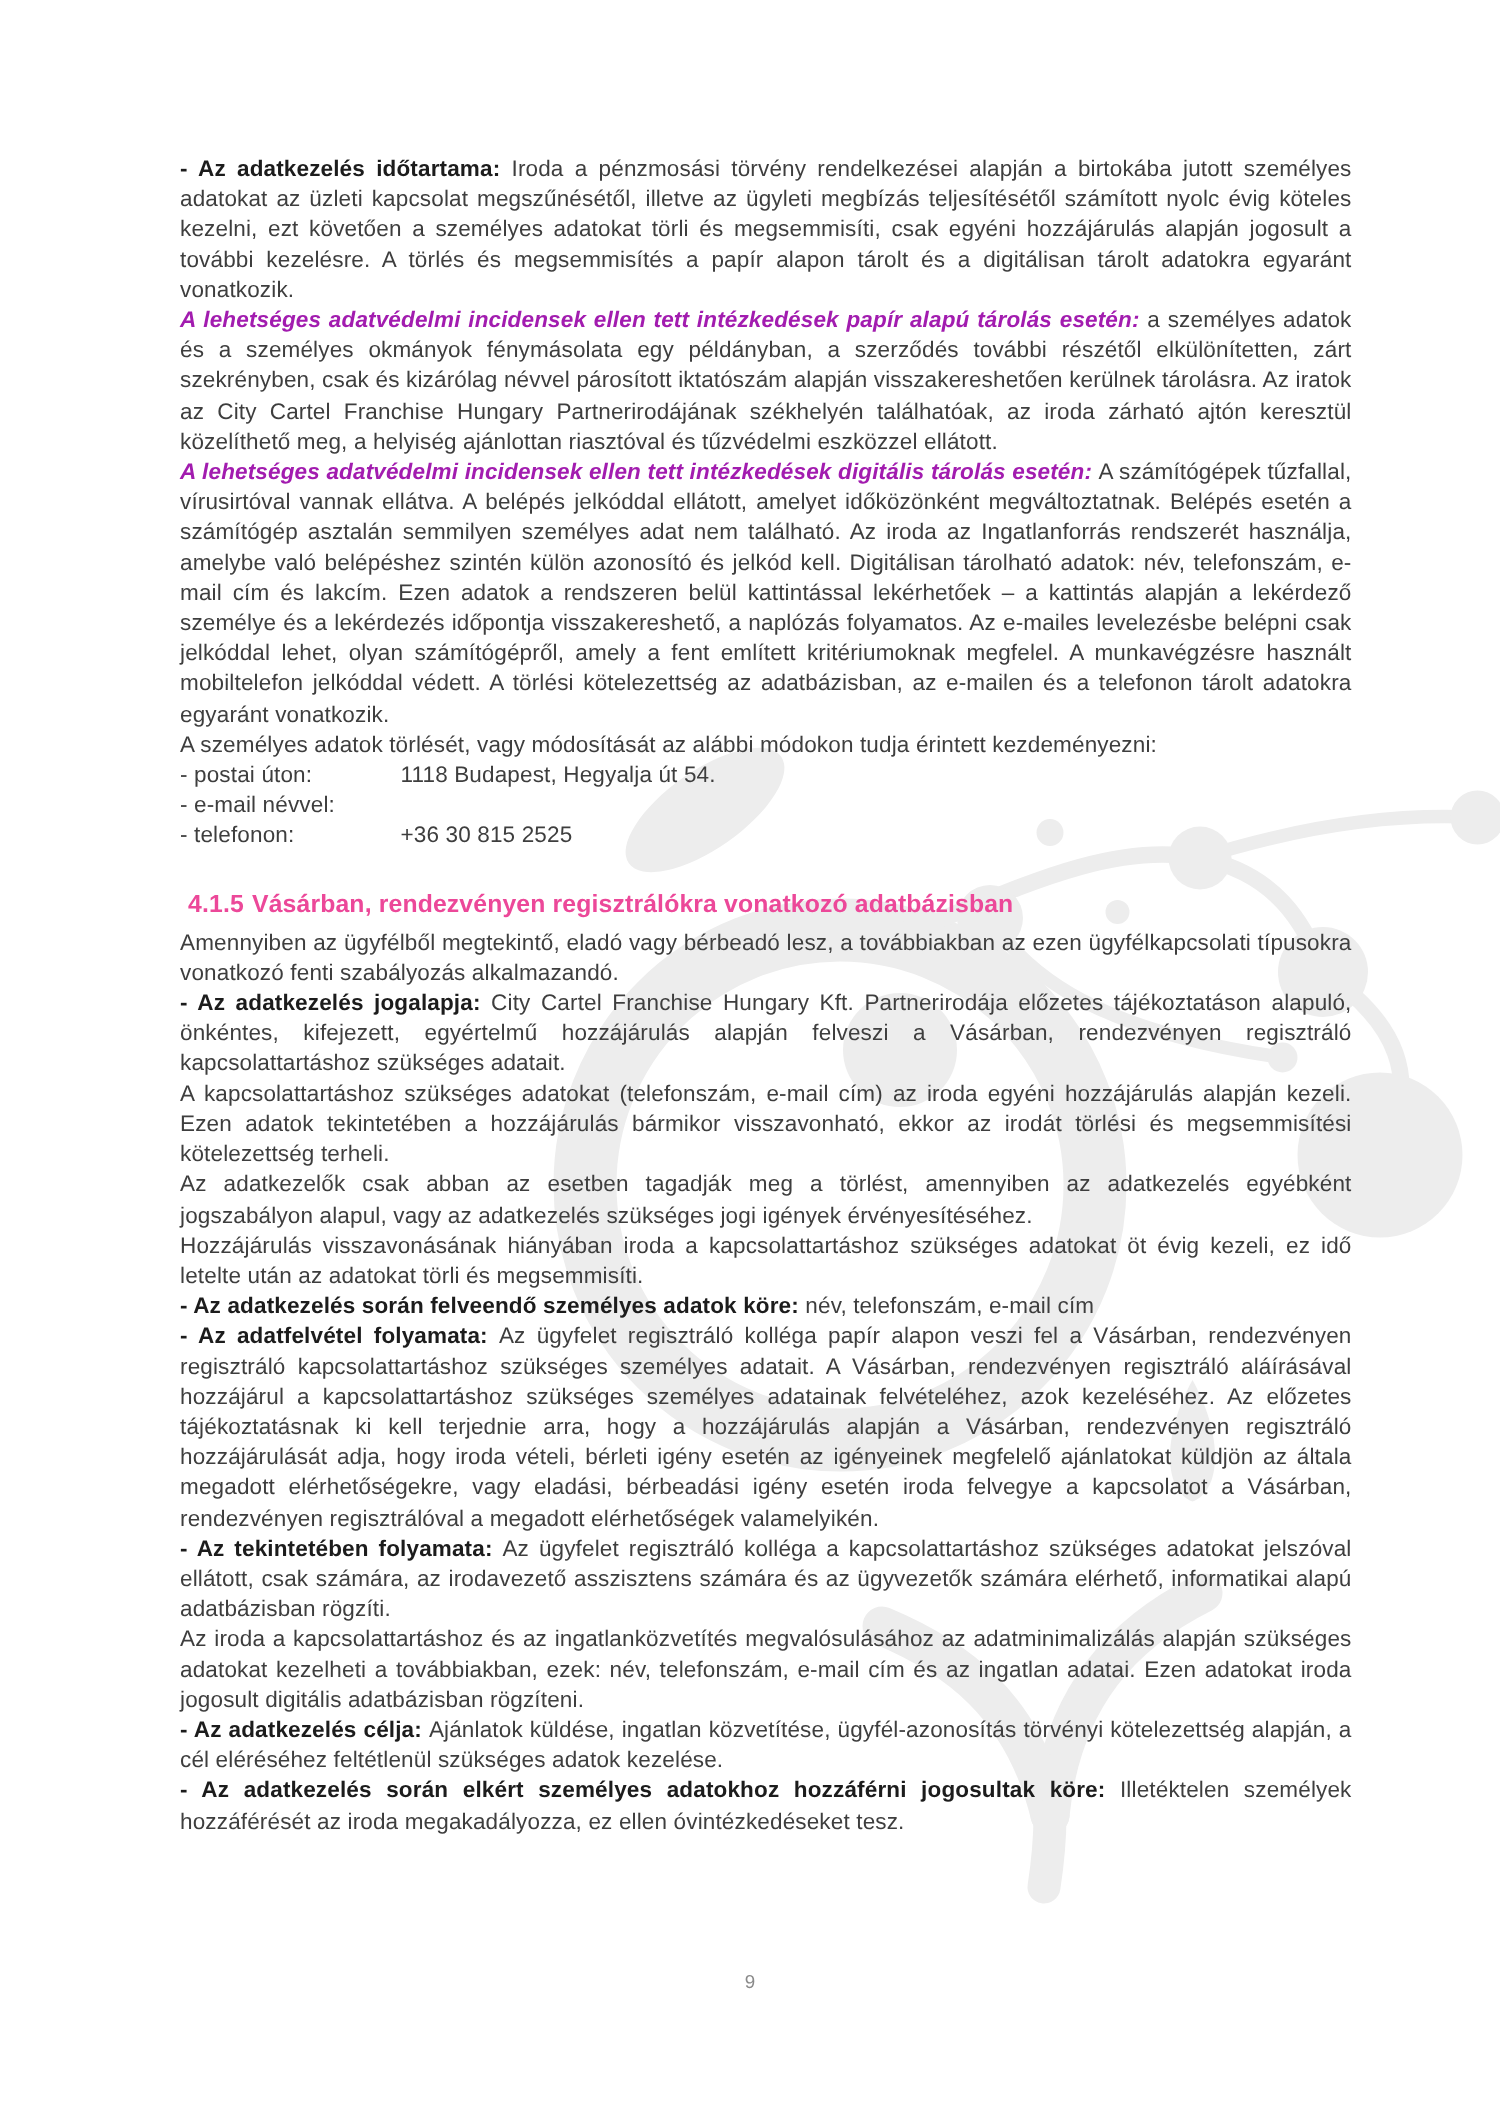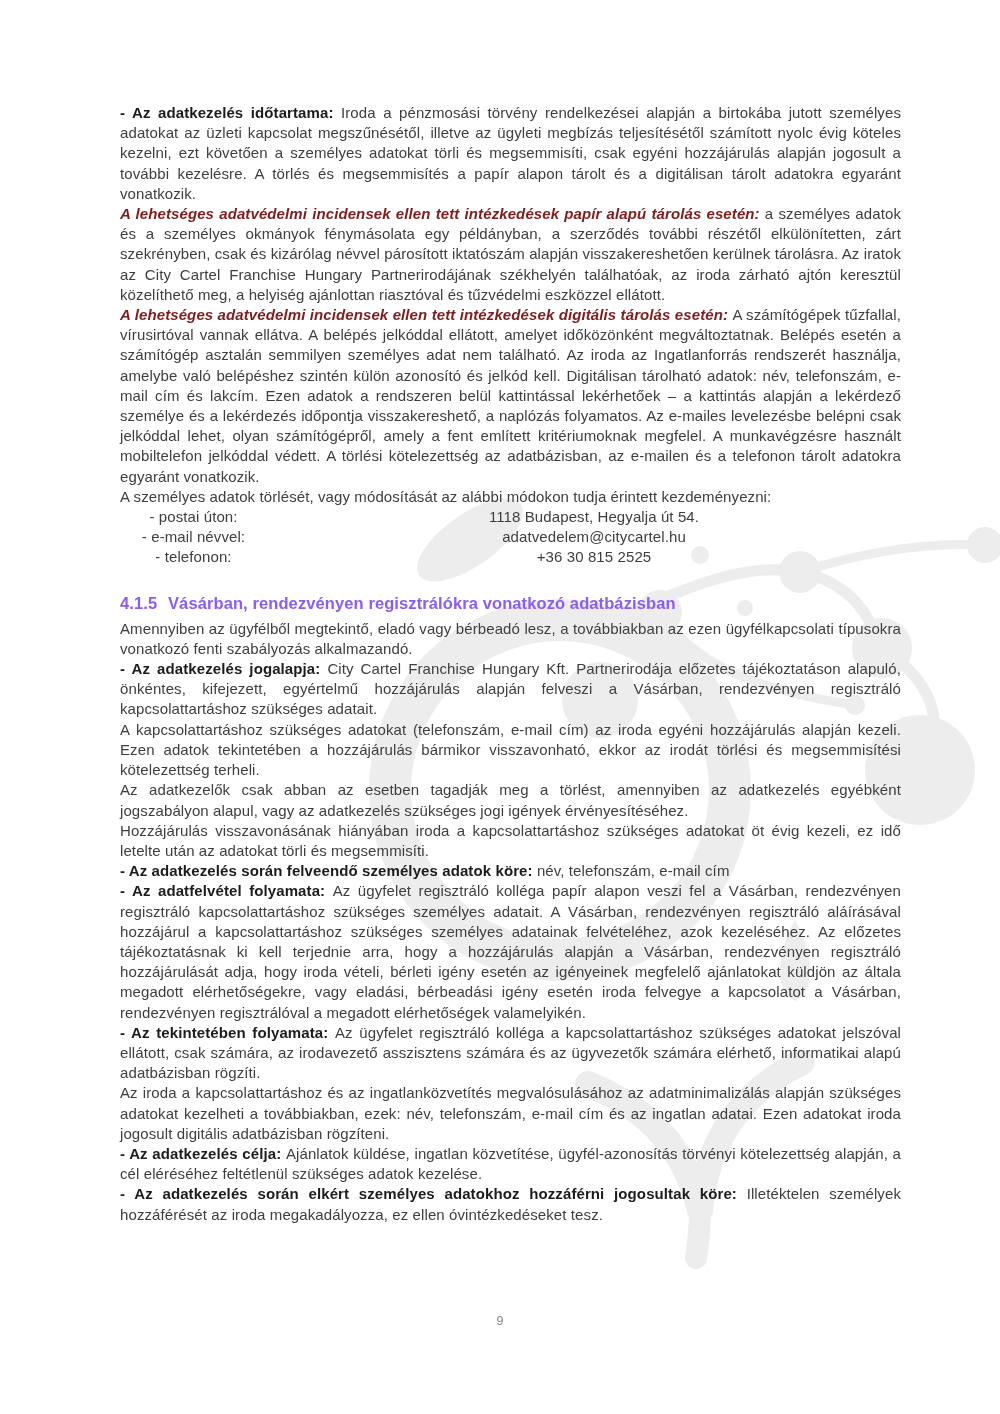--- a/index.html
+++ b/index.html
@@ -25,34 +25,34 @@
     width:781px;
     z-index:1;
     font-size:15px;
     line-height:20.2px;
     color:#3e3e3e;
     text-align:justify;
     letter-spacing:0.1px;
   }
   .para { margin:0; }
   .run-bold { font-weight:700; font-style:normal; color:#1c1c1c; }
-  .run-bolditalic { font-weight:700; font-style:italic; color:#7f1d1d; }
+  .run-bolditalic { font-weight:700; font-style:italic; color:#a21caf; }
   .run-normal { font-weight:400; font-style:normal; }
   .section-heading {
     display:flex;
     margin-top:25px;
     margin-bottom:5px;
     font-size:16.5px;
     font-weight:700;
-    color:#8b5cf6;
-    text-align:left;
+    color:#ec4899;
+    text-align:center;
     line-height:21px;
   }
   .heading-number { flex:0 0 48px; }
-  .contact-row { display:flex; text-align:center;gap:20px; }
+  .contact-row { display:flex; text-align:left; }
   .contact-label { flex:0 0 147px; }
   .contact-value { flex:1 1 auto; }
   .footer {
     position:absolute;
     left:0; right:0;
     top:1314px;
     z-index:1;
     text-align:center;
     font-size:12.5px;
     color:#8a8a8a;
@@ -93,21 +93,20 @@
       <p class="para"><span class="run run-bolditalic">A lehetséges adatvédelmi incidensek ellen tett intézkedések papír alapú tárolás esetén: </span><span class="run run-normal">a személyes adatok és a személyes okmányok fénymásolata egy példányban, a szerződés további részétől elkülönítetten, zárt szekrényben, csak és kizárólag névvel párosított iktatószám alapján visszakereshetően kerülnek tárolásra. Az iratok az City Cartel Franchise Hungary Partnerirodájának székhelyén találhatóak, az iroda zárható ajtón keresztül közelíthető meg, a helyiség ajánlottan riasztóval és tűzvédelmi eszközzel ellátott.</span></p>
       <p class="para"><span class="run run-bolditalic">A lehetséges adatvédelmi incidensek ellen tett intézkedések digitális tárolás esetén: </span><span class="run run-normal">A számítógépek tűzfallal, vírusirtóval vannak ellátva. A belépés jelkóddal ellátott, amelyet időközönként megváltoztatnak. Belépés esetén a számítógép asztalán semmilyen személyes adat nem található. Az iroda az Ingatlanforrás rendszerét használja, amelybe való belépéshez szintén külön azonosító és jelkód kell. Digitálisan tárolható adatok: név, telefonszám, e-mail cím és lakcím. Ezen adatok a rendszeren belül kattintással lekérhetőek – a kattintás alapján a lekérdező személye és a lekérdezés időpontja visszakereshető, a naplózás folyamatos. Az e-mailes levelezésbe belépni csak jelkóddal lehet, olyan számítógépről, amely a fent említett kritériumoknak megfelel. A munkavégzésre használt mobiltelefon jelkóddal védett. A törlési kötelezettség az adatbázisban, az e-mailen és a telefonon tárolt adatokra egyaránt vonatkozik.</span></p>
       <p class="para"><span class="run run-normal">A személyes adatok törlését, vagy módosítását az alábbi módokon tudja érintett kezdeményezni:</span></p>
       <div class="contacts">
         <div class="contact-row">
           <span class="contact-label">- postai úton:</span>
           <span class="contact-value">1118 Budapest, Hegyalja út 54.</span>
         </div>
         <div class="contact-row">
           <span class="contact-label">- e-mail névvel:</span>
-          <span class="contact-value">adatvedelem@citycartel.hu</span>
         </div>
         <div class="contact-row">
           <span class="contact-label">- telefonon:</span>
           <span class="contact-value">+36 30 815 2525</span>
         </div>
       </div>
       <div class="section-heading">
         <span class="heading-number">4.1.5</span>
         <span>Vásárban, rendezvényen regisztrálókra vonatkozó adatbázisban</span>
       </div>

